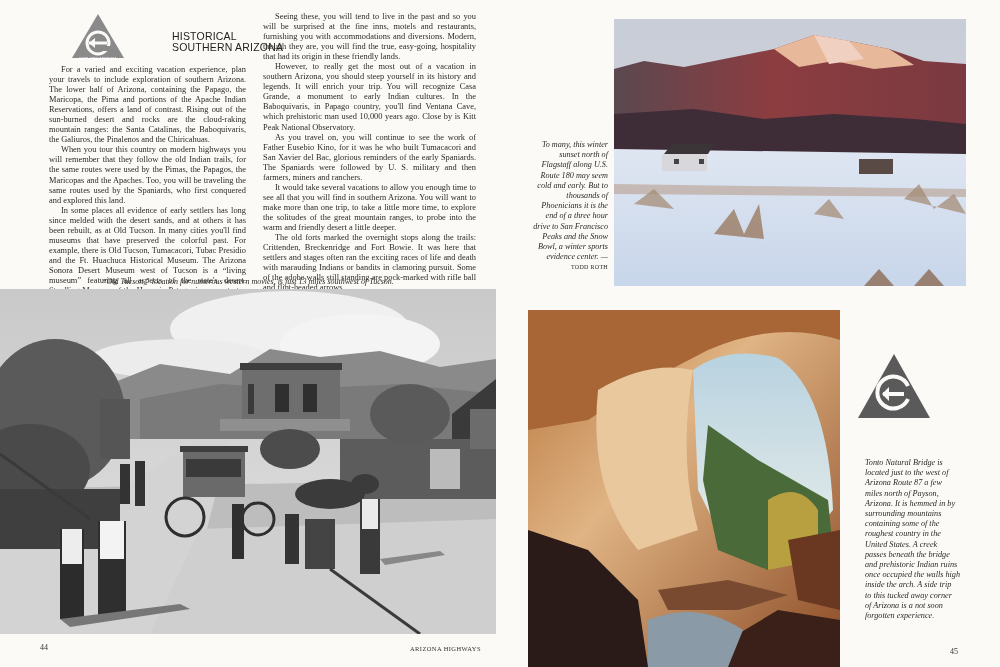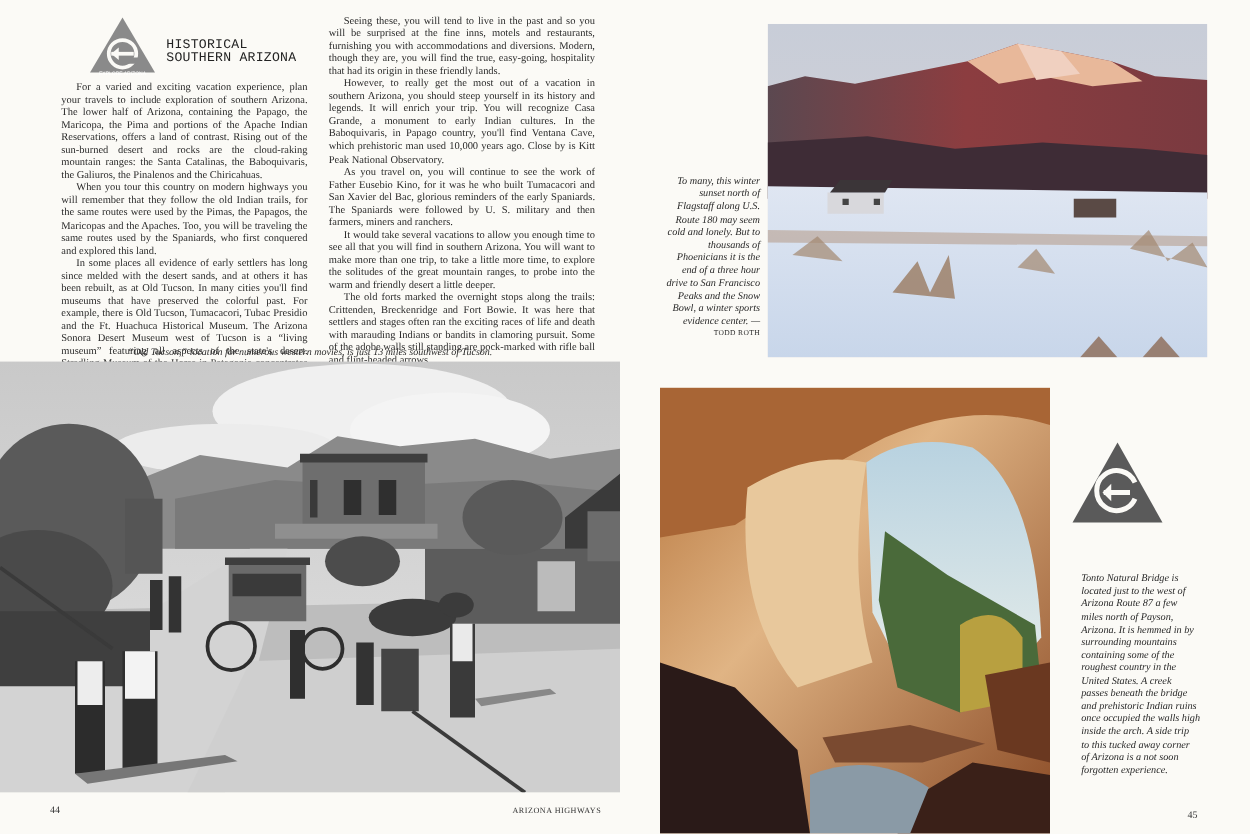--- a/index.html
+++ b/index.html
@@ -1,20 +1,20 @@
 <!DOCTYPE html>
 <html><head>
 <meta charset="utf-8">
 <style>
   html,body{margin:0;padding:0;background:#fbfaf6;}
   body{width:1000px;height:667px;position:relative;overflow:hidden;font-family:"Liberation Serif",serif;color:#222;}
   .abs{position:absolute;}
   .body-text{font-size:8.4px;line-height:10.05px;text-align:justify;color:#2a2a2a;}
   .body-text p{margin:0;text-indent:12px;}
-  .title{font-family:Liberation Mono, monospace;font-size:10.5px;line-height:11px;letter-spacing:0.2px;color:#222;}
+  .title{font-family:Liberation Sans, sans-serif;font-size:10.5px;line-height:11px;letter-spacing:0.2px;color:#222;margin-left:39px;}
   .caption{font-style:italic;font-size:8.2px;line-height:10.2px;color:#2a2a2a;}
   .credit{font-size:6px;letter-spacing:0.3px;font-style:normal;}
   .box{display:inline-block;width:7px;height:7px;border:1px solid #555;margin-left:3px;vertical-align:-1px;}
   .folio{font-size:8px;color:#333;}
   .photo{overflow:hidden;}
 </style>
 </head>
 <body>
 
 <div class="abs" style="left:0;top:0;width:500px;height:667px;">
@@ -129,21 +129,21 @@
   <div class="abs folio" style="left:410px;top:645px;font-size:6.5px;letter-spacing:0.4px;">ARIZONA HIGHWAYS</div>
 </div>
 
 <div class="abs" style="left:500px;top:0;width:500px;height:515px;">
 
   <div class="abs caption" style="left:10px;top:140px;width:98px;text-align:right;">
     <div>To many, this winter</div>
     <div>sunset north of</div>
     <div>Flagstaff along U.S.</div>
     <div>Route 180 may seem</div>
-    <div>cold and lonely. But to</div>
+    <div>cold and early. But to</div>
     <div>thousands of</div>
     <div>Phoenicians it is the</div>
     <div>end of a three hour</div>
     <div>drive to San Francisco</div>
     <div>Peaks and the Snow</div>
     <div>Bowl, a winter sports</div>
     <div>evidence center. —</div>
     <div class="credit">TODD ROTH</div>
   </div>
 

